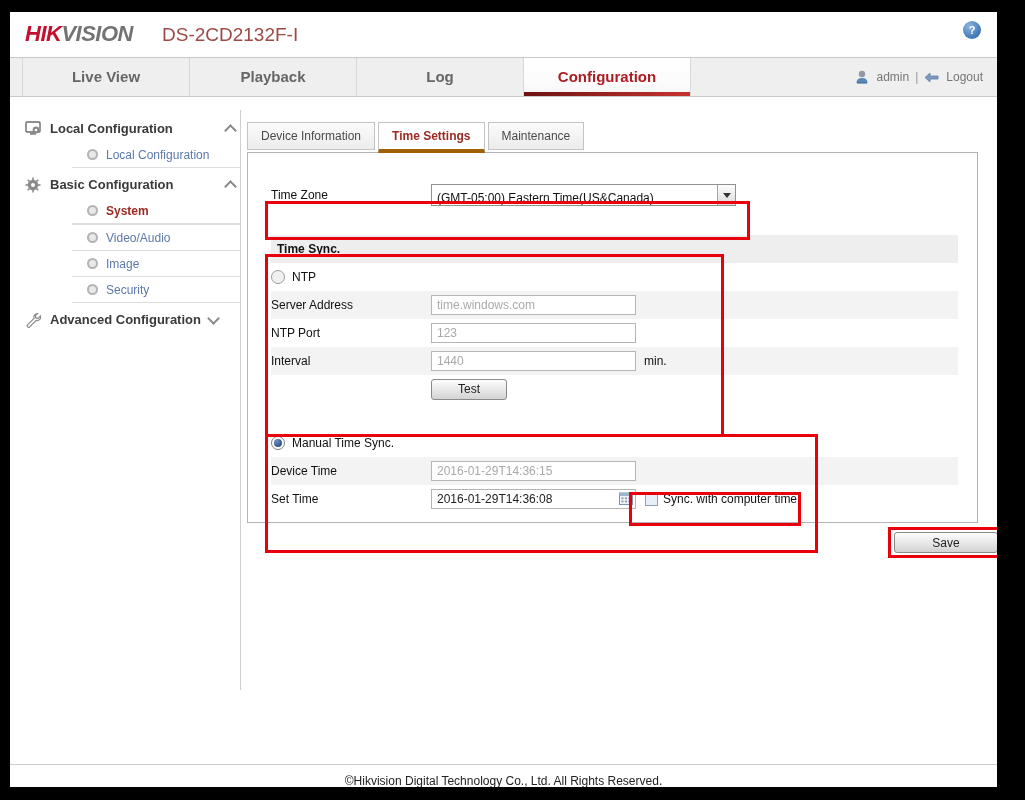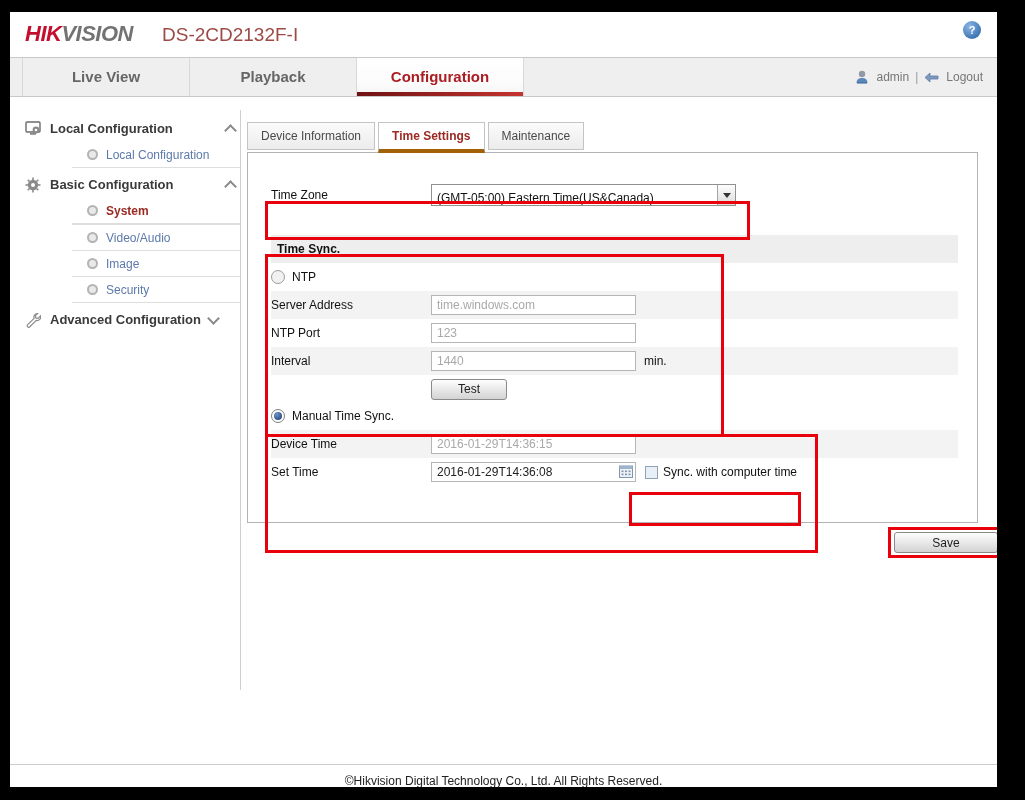--- a/index.html
+++ b/index.html
@@ -84,21 +84,21 @@
     width:305px;height:22px;border:1px solid #919191;background:#fff;display:flex;align-items:flex-end;cursor:pointer;box-sizing:border-box;
   }
   .sel .sel-txt{flex:1;font-size:12px;color:#111;padding-left:5px;white-space:nowrap;overflow:hidden;}
   .sel .sel-btn{
     width:17px;height:20px;border-left:1px solid #a5a5a5;background:linear-gradient(#fdfdfd,#dcdcdc);
     display:flex;align-items:center;justify-content:center;flex:0 0 auto;
   }
   .arrow-dn{width:0;height:0;border-left:4px solid transparent;border-right:4px solid transparent;border-top:5px solid #333;}
   
   .rows{position:absolute;top:82px;left:23px;right:19px;}
-  .rows2{position:absolute;top:249px;left:23px;right:19px;}
+  .rows2{position:absolute;top:276px;left:23px;right:19px;}
   .row{display:flex;align-items:center;height:28px;font-size:12px;color:#111;}
   .row.gray{background:#f3f3f3;}
   .row.sechead{background:#eeeeee;font-weight:bold;padding-left:6px;}
   .inp{
     width:193px;height:16px;border:1px solid #b5b5b5;font-size:12px;padding:1px 5px;
     font-family:"Liberation Sans", sans-serif;color:#222;background:#fff;
   }
   .inp.dim{color:#a9a9a9;}
   .unit{margin-left:8px;}
   .btn{
@@ -147,20 +147,21 @@
       <span class="hik">HIK</span><span class="vision">VISION</span>
     </div>
     <div class="model">DS-2CD2132F-I</div>
     <div class="help">?</div>
   </div>
 
   <div class="nav">
     <div class="nav-tabs">
       <div class="ntab">Live View</div>
       <div class="ntab">Playback</div>
+      <div class="ntab">Log</div>
       <div class="ntab active">Configuration</div>
     </div>
     <div class="nav-user">
       <span class="uicon">
         <svg viewBox="0 0 16 16" width="16" height="16">
             <circle cx="8" cy="5" r="3.2" fill="#8f9aa6"></circle>
             <path d="M2.5 14 Q2.5 9 8 9 Q13.5 9 13.5 14 Z" fill="#5b87b8"></path>
             <rect x="3" y="13" width="10" height="1.6" fill="#4c76a6"></rect>
           </svg>
       </span>

